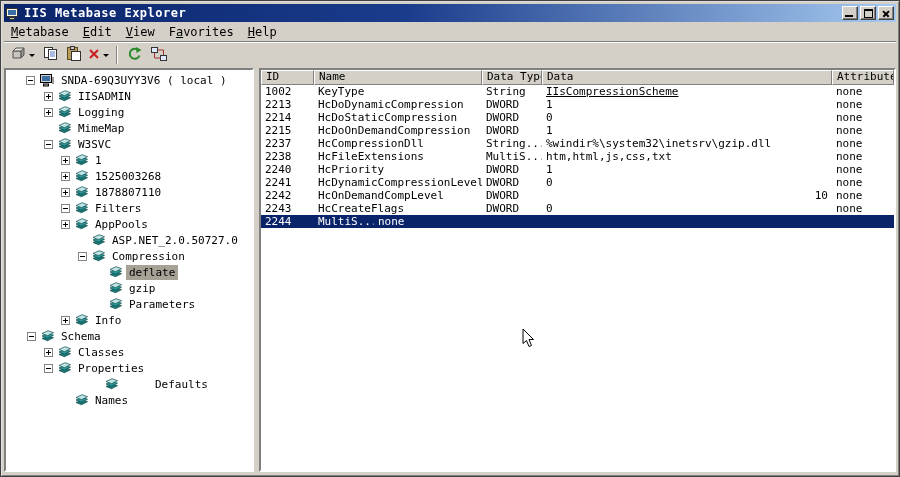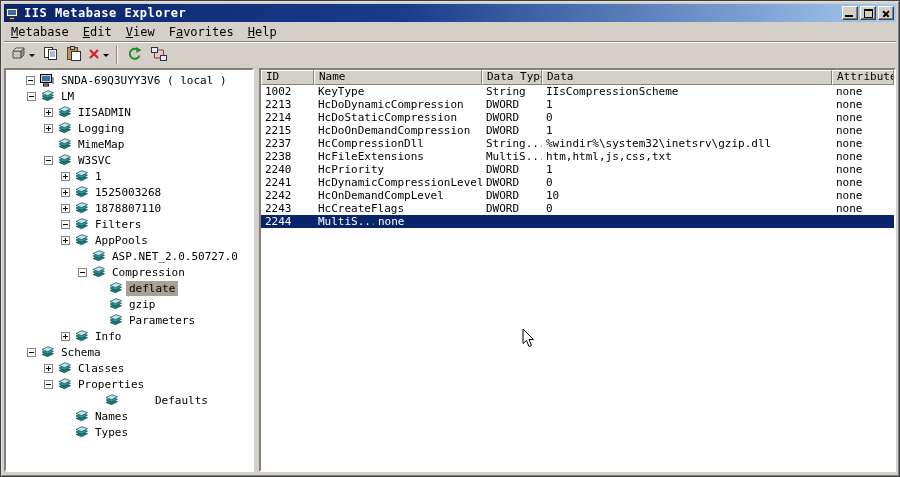--- a/index.html
+++ b/index.html
@@ -176,227 +176,216 @@
           <span class="tree-icon">
             <svg width="16" height="13" viewBox="0 0 16 13">
               <rect x="1.5" y="0.5" width="11" height="8" fill="#d4d0c8" stroke="#000"></rect>
               <rect x="3" y="2" width="8" height="5" fill="#3a6ea5"></rect>
               <rect x="4.5" y="10" width="5" height="2" fill="#c8c4bc" stroke="#000"></rect>
               <rect x="13" y="3" width="2" height="7" fill="#9a9a9a"></rect>
             </svg>
           </span>
           <span class="tree-label">SNDA-69Q3UYY3V6 ( local )</span>
         </div>
+        <div class="tree-row" style="padding-left: 38px;">
+          <span class="expander plus"></span>
+          <span class="tree-icon">
+            <svg width="15" height="12" viewBox="0 0 15 12">
+              <path d="M2 8.5 L8 5.7 L13.5 7.7 L7.5 10.7 Z" fill="#1e7a7a" stroke="#0b4848" stroke-width="0.7"></path>
+              <path d="M2 6 L8 3.2 L13.5 5.2 L7.5 8.2 Z" fill="#2d9a9a" stroke="#0b4848" stroke-width="0.7"></path>
+              <path d="M2 3.5 L8 0.7 L13.5 2.7 L7.5 5.7 Z" fill="#bfe4e4" stroke="#0b4848" stroke-width="0.7"></path>
+            </svg>
+          </span>
+          <span class="tree-label">IISADMIN</span>
+        </div>
+        <div class="tree-row" style="padding-left: 38px;">
+          <span class="expander plus"></span>
+          <span class="tree-icon">
+            <svg width="15" height="12" viewBox="0 0 15 12">
+              <path d="M2 8.5 L8 5.7 L13.5 7.7 L7.5 10.7 Z" fill="#1e7a7a" stroke="#0b4848" stroke-width="0.7"></path>
+              <path d="M2 6 L8 3.2 L13.5 5.2 L7.5 8.2 Z" fill="#2d9a9a" stroke="#0b4848" stroke-width="0.7"></path>
+              <path d="M2 3.5 L8 0.7 L13.5 2.7 L7.5 5.7 Z" fill="#bfe4e4" stroke="#0b4848" stroke-width="0.7"></path>
+            </svg>
+          </span>
+          <span class="tree-label">Logging</span>
+        </div>
+        <div class="tree-row" style="padding-left: 38px;">
+          <span class="expander-spacer"></span>
+          <span class="tree-icon">
+            <svg width="15" height="12" viewBox="0 0 15 12">
+              <path d="M2 8.5 L8 5.7 L13.5 7.7 L7.5 10.7 Z" fill="#1e7a7a" stroke="#0b4848" stroke-width="0.7"></path>
+              <path d="M2 6 L8 3.2 L13.5 5.2 L7.5 8.2 Z" fill="#2d9a9a" stroke="#0b4848" stroke-width="0.7"></path>
+              <path d="M2 3.5 L8 0.7 L13.5 2.7 L7.5 5.7 Z" fill="#bfe4e4" stroke="#0b4848" stroke-width="0.7"></path>
+            </svg>
+          </span>
+          <span class="tree-label">MimeMap</span>
+        </div>
+        <div class="tree-row" style="padding-left: 38px;">
+          <span class="expander minus"></span>
+          <span class="tree-icon">
+            <svg width="15" height="12" viewBox="0 0 15 12">
+              <path d="M2 8.5 L8 5.7 L13.5 7.7 L7.5 10.7 Z" fill="#1e7a7a" stroke="#0b4848" stroke-width="0.7"></path>
+              <path d="M2 6 L8 3.2 L13.5 5.2 L7.5 8.2 Z" fill="#2d9a9a" stroke="#0b4848" stroke-width="0.7"></path>
+              <path d="M2 3.5 L8 0.7 L13.5 2.7 L7.5 5.7 Z" fill="#bfe4e4" stroke="#0b4848" stroke-width="0.7"></path>
+            </svg>
+          </span>
+          <span class="tree-label">W3SVC</span>
+        </div>
+        <div class="tree-row" style="padding-left: 55px;">
+          <span class="expander plus"></span>
+          <span class="tree-icon">
+            <svg width="15" height="12" viewBox="0 0 15 12">
+              <path d="M2 8.5 L8 5.7 L13.5 7.7 L7.5 10.7 Z" fill="#1e7a7a" stroke="#0b4848" stroke-width="0.7"></path>
+              <path d="M2 6 L8 3.2 L13.5 5.2 L7.5 8.2 Z" fill="#2d9a9a" stroke="#0b4848" stroke-width="0.7"></path>
+              <path d="M2 3.5 L8 0.7 L13.5 2.7 L7.5 5.7 Z" fill="#bfe4e4" stroke="#0b4848" stroke-width="0.7"></path>
+            </svg>
+          </span>
+          <span class="tree-label">1</span>
+        </div>
+        <div class="tree-row" style="padding-left: 55px;">
+          <span class="expander plus"></span>
+          <span class="tree-icon">
+            <svg width="15" height="12" viewBox="0 0 15 12">
+              <path d="M2 8.5 L8 5.7 L13.5 7.7 L7.5 10.7 Z" fill="#1e7a7a" stroke="#0b4848" stroke-width="0.7"></path>
+              <path d="M2 6 L8 3.2 L13.5 5.2 L7.5 8.2 Z" fill="#2d9a9a" stroke="#0b4848" stroke-width="0.7"></path>
+              <path d="M2 3.5 L8 0.7 L13.5 2.7 L7.5 5.7 Z" fill="#bfe4e4" stroke="#0b4848" stroke-width="0.7"></path>
+            </svg>
+          </span>
+          <span class="tree-label">1525003268</span>
+        </div>
+        <div class="tree-row" style="padding-left: 55px;">
+          <span class="expander plus"></span>
+          <span class="tree-icon">
+            <svg width="15" height="12" viewBox="0 0 15 12">
+              <path d="M2 8.5 L8 5.7 L13.5 7.7 L7.5 10.7 Z" fill="#1e7a7a" stroke="#0b4848" stroke-width="0.7"></path>
+              <path d="M2 6 L8 3.2 L13.5 5.2 L7.5 8.2 Z" fill="#2d9a9a" stroke="#0b4848" stroke-width="0.7"></path>
+              <path d="M2 3.5 L8 0.7 L13.5 2.7 L7.5 5.7 Z" fill="#bfe4e4" stroke="#0b4848" stroke-width="0.7"></path>
+            </svg>
+          </span>
+          <span class="tree-label">1878807110</span>
+        </div>
+        <div class="tree-row" style="padding-left: 55px;">
+          <span class="expander minus"></span>
+          <span class="tree-icon">
+            <svg width="15" height="12" viewBox="0 0 15 12">
+              <path d="M2 8.5 L8 5.7 L13.5 7.7 L7.5 10.7 Z" fill="#1e7a7a" stroke="#0b4848" stroke-width="0.7"></path>
+              <path d="M2 6 L8 3.2 L13.5 5.2 L7.5 8.2 Z" fill="#2d9a9a" stroke="#0b4848" stroke-width="0.7"></path>
+              <path d="M2 3.5 L8 0.7 L13.5 2.7 L7.5 5.7 Z" fill="#bfe4e4" stroke="#0b4848" stroke-width="0.7"></path>
+            </svg>
+          </span>
+          <span class="tree-label">Filters</span>
+        </div>
+        <div class="tree-row" style="padding-left: 55px;">
+          <span class="expander plus"></span>
+          <span class="tree-icon">
+            <svg width="15" height="12" viewBox="0 0 15 12">
+              <path d="M2 8.5 L8 5.7 L13.5 7.7 L7.5 10.7 Z" fill="#1e7a7a" stroke="#0b4848" stroke-width="0.7"></path>
+              <path d="M2 6 L8 3.2 L13.5 5.2 L7.5 8.2 Z" fill="#2d9a9a" stroke="#0b4848" stroke-width="0.7"></path>
+              <path d="M2 3.5 L8 0.7 L13.5 2.7 L7.5 5.7 Z" fill="#bfe4e4" stroke="#0b4848" stroke-width="0.7"></path>
+            </svg>
+          </span>
+          <span class="tree-label">AppPools</span>
+        </div>
+        <div class="tree-row" style="padding-left: 72px;">
+          <span class="expander-spacer"></span>
+          <span class="tree-icon">
+            <svg width="15" height="12" viewBox="0 0 15 12">
+              <path d="M2 8.5 L8 5.7 L13.5 7.7 L7.5 10.7 Z" fill="#1e7a7a" stroke="#0b4848" stroke-width="0.7"></path>
+              <path d="M2 6 L8 3.2 L13.5 5.2 L7.5 8.2 Z" fill="#2d9a9a" stroke="#0b4848" stroke-width="0.7"></path>
+              <path d="M2 3.5 L8 0.7 L13.5 2.7 L7.5 5.7 Z" fill="#bfe4e4" stroke="#0b4848" stroke-width="0.7"></path>
+            </svg>
+          </span>
+          <span class="tree-label">ASP.NET_2.0.50727.0</span>
+        </div>
+        <div class="tree-row" style="padding-left: 72px;">
+          <span class="expander minus"></span>
+          <span class="tree-icon">
+            <svg width="15" height="12" viewBox="0 0 15 12">
+              <path d="M2 8.5 L8 5.7 L13.5 7.7 L7.5 10.7 Z" fill="#1e7a7a" stroke="#0b4848" stroke-width="0.7"></path>
+              <path d="M2 6 L8 3.2 L13.5 5.2 L7.5 8.2 Z" fill="#2d9a9a" stroke="#0b4848" stroke-width="0.7"></path>
+              <path d="M2 3.5 L8 0.7 L13.5 2.7 L7.5 5.7 Z" fill="#bfe4e4" stroke="#0b4848" stroke-width="0.7"></path>
+            </svg>
+          </span>
+          <span class="tree-label">Compression</span>
+        </div>
+        <div class="tree-row" style="padding-left: 89px;">
+          <span class="expander-spacer"></span>
+          <span class="tree-icon">
+            <svg width="15" height="12" viewBox="0 0 15 12">
+              <path d="M2 8.5 L8 5.7 L13.5 7.7 L7.5 10.7 Z" fill="#1e7a7a" stroke="#0b4848" stroke-width="0.7"></path>
+              <path d="M2 6 L8 3.2 L13.5 5.2 L7.5 8.2 Z" fill="#2d9a9a" stroke="#0b4848" stroke-width="0.7"></path>
+              <path d="M2 3.5 L8 0.7 L13.5 2.7 L7.5 5.7 Z" fill="#bfe4e4" stroke="#0b4848" stroke-width="0.7"></path>
+            </svg>
+          </span>
+          <span class="tree-label tree-selected">deflate</span>
+        </div>
+        <div class="tree-row" style="padding-left: 89px;">
+          <span class="expander-spacer"></span>
+          <span class="tree-icon">
+            <svg width="15" height="12" viewBox="0 0 15 12">
+              <path d="M2 8.5 L8 5.7 L13.5 7.7 L7.5 10.7 Z" fill="#1e7a7a" stroke="#0b4848" stroke-width="0.7"></path>
+              <path d="M2 6 L8 3.2 L13.5 5.2 L7.5 8.2 Z" fill="#2d9a9a" stroke="#0b4848" stroke-width="0.7"></path>
+              <path d="M2 3.5 L8 0.7 L13.5 2.7 L7.5 5.7 Z" fill="#bfe4e4" stroke="#0b4848" stroke-width="0.7"></path>
+            </svg>
+          </span>
+          <span class="tree-label">gzip</span>
+        </div>
+        <div class="tree-row" style="padding-left: 89px;">
+          <span class="expander-spacer"></span>
+          <span class="tree-icon">
+            <svg width="15" height="12" viewBox="0 0 15 12">
+              <path d="M2 8.5 L8 5.7 L13.5 7.7 L7.5 10.7 Z" fill="#1e7a7a" stroke="#0b4848" stroke-width="0.7"></path>
+              <path d="M2 6 L8 3.2 L13.5 5.2 L7.5 8.2 Z" fill="#2d9a9a" stroke="#0b4848" stroke-width="0.7"></path>
+              <path d="M2 3.5 L8 0.7 L13.5 2.7 L7.5 5.7 Z" fill="#bfe4e4" stroke="#0b4848" stroke-width="0.7"></path>
+            </svg>
+          </span>
+          <span class="tree-label">Parameters</span>
+        </div>
+        <div class="tree-row" style="padding-left: 55px;">
+          <span class="expander plus"></span>
+          <span class="tree-icon">
+            <svg width="15" height="12" viewBox="0 0 15 12">
+              <path d="M2 8.5 L8 5.7 L13.5 7.7 L7.5 10.7 Z" fill="#1e7a7a" stroke="#0b4848" stroke-width="0.7"></path>
+              <path d="M2 6 L8 3.2 L13.5 5.2 L7.5 8.2 Z" fill="#2d9a9a" stroke="#0b4848" stroke-width="0.7"></path>
+              <path d="M2 3.5 L8 0.7 L13.5 2.7 L7.5 5.7 Z" fill="#bfe4e4" stroke="#0b4848" stroke-width="0.7"></path>
+            </svg>
+          </span>
+          <span class="tree-label">Info</span>
+        </div>
         <div class="tree-row" style="padding-left: 21px;">
           <span class="expander minus"></span>
           <span class="tree-icon">
             <svg width="15" height="12" viewBox="0 0 15 12">
               <path d="M2 8.5 L8 5.7 L13.5 7.7 L7.5 10.7 Z" fill="#1e7a7a" stroke="#0b4848" stroke-width="0.7"></path>
               <path d="M2 6 L8 3.2 L13.5 5.2 L7.5 8.2 Z" fill="#2d9a9a" stroke="#0b4848" stroke-width="0.7"></path>
               <path d="M2 3.5 L8 0.7 L13.5 2.7 L7.5 5.7 Z" fill="#bfe4e4" stroke="#0b4848" stroke-width="0.7"></path>
             </svg>
           </span>
-          <span class="tree-label">LM</span>
+          <span class="tree-label">Schema</span>
         </div>
         <div class="tree-row" style="padding-left: 38px;">
           <span class="expander plus"></span>
           <span class="tree-icon">
             <svg width="15" height="12" viewBox="0 0 15 12">
               <path d="M2 8.5 L8 5.7 L13.5 7.7 L7.5 10.7 Z" fill="#1e7a7a" stroke="#0b4848" stroke-width="0.7"></path>
               <path d="M2 6 L8 3.2 L13.5 5.2 L7.5 8.2 Z" fill="#2d9a9a" stroke="#0b4848" stroke-width="0.7"></path>
               <path d="M2 3.5 L8 0.7 L13.5 2.7 L7.5 5.7 Z" fill="#bfe4e4" stroke="#0b4848" stroke-width="0.7"></path>
             </svg>
           </span>
-          <span class="tree-label">IISADMIN</span>
-        </div>
-        <div class="tree-row" style="padding-left: 38px;">
-          <span class="expander plus"></span>
-          <span class="tree-icon">
-            <svg width="15" height="12" viewBox="0 0 15 12">
-              <path d="M2 8.5 L8 5.7 L13.5 7.7 L7.5 10.7 Z" fill="#1e7a7a" stroke="#0b4848" stroke-width="0.7"></path>
-              <path d="M2 6 L8 3.2 L13.5 5.2 L7.5 8.2 Z" fill="#2d9a9a" stroke="#0b4848" stroke-width="0.7"></path>
-              <path d="M2 3.5 L8 0.7 L13.5 2.7 L7.5 5.7 Z" fill="#bfe4e4" stroke="#0b4848" stroke-width="0.7"></path>
-            </svg>
-          </span>
-          <span class="tree-label">Logging</span>
-        </div>
-        <div class="tree-row" style="padding-left: 38px;">
-          <span class="expander-spacer"></span>
-          <span class="tree-icon">
-            <svg width="15" height="12" viewBox="0 0 15 12">
-              <path d="M2 8.5 L8 5.7 L13.5 7.7 L7.5 10.7 Z" fill="#1e7a7a" stroke="#0b4848" stroke-width="0.7"></path>
-              <path d="M2 6 L8 3.2 L13.5 5.2 L7.5 8.2 Z" fill="#2d9a9a" stroke="#0b4848" stroke-width="0.7"></path>
-              <path d="M2 3.5 L8 0.7 L13.5 2.7 L7.5 5.7 Z" fill="#bfe4e4" stroke="#0b4848" stroke-width="0.7"></path>
-            </svg>
-          </span>
-          <span class="tree-label">MimeMap</span>
+          <span class="tree-label">Classes</span>
         </div>
         <div class="tree-row" style="padding-left: 38px;">
           <span class="expander minus"></span>
           <span class="tree-icon">
             <svg width="15" height="12" viewBox="0 0 15 12">
               <path d="M2 8.5 L8 5.7 L13.5 7.7 L7.5 10.7 Z" fill="#1e7a7a" stroke="#0b4848" stroke-width="0.7"></path>
               <path d="M2 6 L8 3.2 L13.5 5.2 L7.5 8.2 Z" fill="#2d9a9a" stroke="#0b4848" stroke-width="0.7"></path>
               <path d="M2 3.5 L8 0.7 L13.5 2.7 L7.5 5.7 Z" fill="#bfe4e4" stroke="#0b4848" stroke-width="0.7"></path>
             </svg>
           </span>
-          <span class="tree-label">W3SVC</span>
-        </div>
-        <div class="tree-row" style="padding-left: 55px;">
-          <span class="expander plus"></span>
-          <span class="tree-icon">
-            <svg width="15" height="12" viewBox="0 0 15 12">
-              <path d="M2 8.5 L8 5.7 L13.5 7.7 L7.5 10.7 Z" fill="#1e7a7a" stroke="#0b4848" stroke-width="0.7"></path>
-              <path d="M2 6 L8 3.2 L13.5 5.2 L7.5 8.2 Z" fill="#2d9a9a" stroke="#0b4848" stroke-width="0.7"></path>
-              <path d="M2 3.5 L8 0.7 L13.5 2.7 L7.5 5.7 Z" fill="#bfe4e4" stroke="#0b4848" stroke-width="0.7"></path>
-            </svg>
-          </span>
-          <span class="tree-label">1</span>
-        </div>
-        <div class="tree-row" style="padding-left: 55px;">
-          <span class="expander plus"></span>
-          <span class="tree-icon">
-            <svg width="15" height="12" viewBox="0 0 15 12">
-              <path d="M2 8.5 L8 5.7 L13.5 7.7 L7.5 10.7 Z" fill="#1e7a7a" stroke="#0b4848" stroke-width="0.7"></path>
-              <path d="M2 6 L8 3.2 L13.5 5.2 L7.5 8.2 Z" fill="#2d9a9a" stroke="#0b4848" stroke-width="0.7"></path>
-              <path d="M2 3.5 L8 0.7 L13.5 2.7 L7.5 5.7 Z" fill="#bfe4e4" stroke="#0b4848" stroke-width="0.7"></path>
-            </svg>
-          </span>
-          <span class="tree-label">1525003268</span>
-        </div>
-        <div class="tree-row" style="padding-left: 55px;">
-          <span class="expander plus"></span>
-          <span class="tree-icon">
-            <svg width="15" height="12" viewBox="0 0 15 12">
-              <path d="M2 8.5 L8 5.7 L13.5 7.7 L7.5 10.7 Z" fill="#1e7a7a" stroke="#0b4848" stroke-width="0.7"></path>
-              <path d="M2 6 L8 3.2 L13.5 5.2 L7.5 8.2 Z" fill="#2d9a9a" stroke="#0b4848" stroke-width="0.7"></path>
-              <path d="M2 3.5 L8 0.7 L13.5 2.7 L7.5 5.7 Z" fill="#bfe4e4" stroke="#0b4848" stroke-width="0.7"></path>
-            </svg>
-          </span>
-          <span class="tree-label">1878807110</span>
-        </div>
-        <div class="tree-row" style="padding-left: 55px;">
-          <span class="expander minus"></span>
-          <span class="tree-icon">
-            <svg width="15" height="12" viewBox="0 0 15 12">
-              <path d="M2 8.5 L8 5.7 L13.5 7.7 L7.5 10.7 Z" fill="#1e7a7a" stroke="#0b4848" stroke-width="0.7"></path>
-              <path d="M2 6 L8 3.2 L13.5 5.2 L7.5 8.2 Z" fill="#2d9a9a" stroke="#0b4848" stroke-width="0.7"></path>
-              <path d="M2 3.5 L8 0.7 L13.5 2.7 L7.5 5.7 Z" fill="#bfe4e4" stroke="#0b4848" stroke-width="0.7"></path>
-            </svg>
-          </span>
-          <span class="tree-label">Filters</span>
-        </div>
-        <div class="tree-row" style="padding-left: 55px;">
-          <span class="expander plus"></span>
-          <span class="tree-icon">
-            <svg width="15" height="12" viewBox="0 0 15 12">
-              <path d="M2 8.5 L8 5.7 L13.5 7.7 L7.5 10.7 Z" fill="#1e7a7a" stroke="#0b4848" stroke-width="0.7"></path>
-              <path d="M2 6 L8 3.2 L13.5 5.2 L7.5 8.2 Z" fill="#2d9a9a" stroke="#0b4848" stroke-width="0.7"></path>
-              <path d="M2 3.5 L8 0.7 L13.5 2.7 L7.5 5.7 Z" fill="#bfe4e4" stroke="#0b4848" stroke-width="0.7"></path>
-            </svg>
-          </span>
-          <span class="tree-label">AppPools</span>
-        </div>
-        <div class="tree-row" style="padding-left: 72px;">
-          <span class="expander-spacer"></span>
-          <span class="tree-icon">
-            <svg width="15" height="12" viewBox="0 0 15 12">
-              <path d="M2 8.5 L8 5.7 L13.5 7.7 L7.5 10.7 Z" fill="#1e7a7a" stroke="#0b4848" stroke-width="0.7"></path>
-              <path d="M2 6 L8 3.2 L13.5 5.2 L7.5 8.2 Z" fill="#2d9a9a" stroke="#0b4848" stroke-width="0.7"></path>
-              <path d="M2 3.5 L8 0.7 L13.5 2.7 L7.5 5.7 Z" fill="#bfe4e4" stroke="#0b4848" stroke-width="0.7"></path>
-            </svg>
-          </span>
-          <span class="tree-label">ASP.NET_2.0.50727.0</span>
-        </div>
-        <div class="tree-row" style="padding-left: 72px;">
-          <span class="expander minus"></span>
-          <span class="tree-icon">
-            <svg width="15" height="12" viewBox="0 0 15 12">
-              <path d="M2 8.5 L8 5.7 L13.5 7.7 L7.5 10.7 Z" fill="#1e7a7a" stroke="#0b4848" stroke-width="0.7"></path>
-              <path d="M2 6 L8 3.2 L13.5 5.2 L7.5 8.2 Z" fill="#2d9a9a" stroke="#0b4848" stroke-width="0.7"></path>
-              <path d="M2 3.5 L8 0.7 L13.5 2.7 L7.5 5.7 Z" fill="#bfe4e4" stroke="#0b4848" stroke-width="0.7"></path>
-            </svg>
-          </span>
-          <span class="tree-label">Compression</span>
-        </div>
-        <div class="tree-row" style="padding-left: 89px;">
-          <span class="expander-spacer"></span>
-          <span class="tree-icon">
-            <svg width="15" height="12" viewBox="0 0 15 12">
-              <path d="M2 8.5 L8 5.7 L13.5 7.7 L7.5 10.7 Z" fill="#1e7a7a" stroke="#0b4848" stroke-width="0.7"></path>
-              <path d="M2 6 L8 3.2 L13.5 5.2 L7.5 8.2 Z" fill="#2d9a9a" stroke="#0b4848" stroke-width="0.7"></path>
-              <path d="M2 3.5 L8 0.7 L13.5 2.7 L7.5 5.7 Z" fill="#bfe4e4" stroke="#0b4848" stroke-width="0.7"></path>
-            </svg>
-          </span>
-          <span class="tree-label tree-selected">deflate</span>
-        </div>
-        <div class="tree-row" style="padding-left: 89px;">
-          <span class="expander-spacer"></span>
-          <span class="tree-icon">
-            <svg width="15" height="12" viewBox="0 0 15 12">
-              <path d="M2 8.5 L8 5.7 L13.5 7.7 L7.5 10.7 Z" fill="#1e7a7a" stroke="#0b4848" stroke-width="0.7"></path>
-              <path d="M2 6 L8 3.2 L13.5 5.2 L7.5 8.2 Z" fill="#2d9a9a" stroke="#0b4848" stroke-width="0.7"></path>
-              <path d="M2 3.5 L8 0.7 L13.5 2.7 L7.5 5.7 Z" fill="#bfe4e4" stroke="#0b4848" stroke-width="0.7"></path>
-            </svg>
-          </span>
-          <span class="tree-label">gzip</span>
-        </div>
-        <div class="tree-row" style="padding-left: 89px;">
-          <span class="expander-spacer"></span>
-          <span class="tree-icon">
-            <svg width="15" height="12" viewBox="0 0 15 12">
-              <path d="M2 8.5 L8 5.7 L13.5 7.7 L7.5 10.7 Z" fill="#1e7a7a" stroke="#0b4848" stroke-width="0.7"></path>
-              <path d="M2 6 L8 3.2 L13.5 5.2 L7.5 8.2 Z" fill="#2d9a9a" stroke="#0b4848" stroke-width="0.7"></path>
-              <path d="M2 3.5 L8 0.7 L13.5 2.7 L7.5 5.7 Z" fill="#bfe4e4" stroke="#0b4848" stroke-width="0.7"></path>
-            </svg>
-          </span>
-          <span class="tree-label">Parameters</span>
-        </div>
-        <div class="tree-row" style="padding-left: 55px;">
-          <span class="expander plus"></span>
-          <span class="tree-icon">
-            <svg width="15" height="12" viewBox="0 0 15 12">
-              <path d="M2 8.5 L8 5.7 L13.5 7.7 L7.5 10.7 Z" fill="#1e7a7a" stroke="#0b4848" stroke-width="0.7"></path>
-              <path d="M2 6 L8 3.2 L13.5 5.2 L7.5 8.2 Z" fill="#2d9a9a" stroke="#0b4848" stroke-width="0.7"></path>
-              <path d="M2 3.5 L8 0.7 L13.5 2.7 L7.5 5.7 Z" fill="#bfe4e4" stroke="#0b4848" stroke-width="0.7"></path>
-            </svg>
-          </span>
-          <span class="tree-label">Info</span>
-        </div>
-        <div class="tree-row" style="padding-left: 21px;">
-          <span class="expander minus"></span>
-          <span class="tree-icon">
-            <svg width="15" height="12" viewBox="0 0 15 12">
-              <path d="M2 8.5 L8 5.7 L13.5 7.7 L7.5 10.7 Z" fill="#1e7a7a" stroke="#0b4848" stroke-width="0.7"></path>
-              <path d="M2 6 L8 3.2 L13.5 5.2 L7.5 8.2 Z" fill="#2d9a9a" stroke="#0b4848" stroke-width="0.7"></path>
-              <path d="M2 3.5 L8 0.7 L13.5 2.7 L7.5 5.7 Z" fill="#bfe4e4" stroke="#0b4848" stroke-width="0.7"></path>
-            </svg>
-          </span>
-          <span class="tree-label">Schema</span>
-        </div>
-        <div class="tree-row" style="padding-left: 38px;">
-          <span class="expander plus"></span>
-          <span class="tree-icon">
-            <svg width="15" height="12" viewBox="0 0 15 12">
-              <path d="M2 8.5 L8 5.7 L13.5 7.7 L7.5 10.7 Z" fill="#1e7a7a" stroke="#0b4848" stroke-width="0.7"></path>
-              <path d="M2 6 L8 3.2 L13.5 5.2 L7.5 8.2 Z" fill="#2d9a9a" stroke="#0b4848" stroke-width="0.7"></path>
-              <path d="M2 3.5 L8 0.7 L13.5 2.7 L7.5 5.7 Z" fill="#bfe4e4" stroke="#0b4848" stroke-width="0.7"></path>
-            </svg>
-          </span>
-          <span class="tree-label">Classes</span>
-        </div>
-        <div class="tree-row" style="padding-left: 38px;">
-          <span class="expander minus"></span>
-          <span class="tree-icon">
-            <svg width="15" height="12" viewBox="0 0 15 12">
-              <path d="M2 8.5 L8 5.7 L13.5 7.7 L7.5 10.7 Z" fill="#1e7a7a" stroke="#0b4848" stroke-width="0.7"></path>
-              <path d="M2 6 L8 3.2 L13.5 5.2 L7.5 8.2 Z" fill="#2d9a9a" stroke="#0b4848" stroke-width="0.7"></path>
-              <path d="M2 3.5 L8 0.7 L13.5 2.7 L7.5 5.7 Z" fill="#bfe4e4" stroke="#0b4848" stroke-width="0.7"></path>
-            </svg>
-          </span>
           <span class="tree-label">Properties</span>
         </div>
         <div class="tree-row" style="padding-left: 55px; gap: 30px;">
           <span class="expander-spacer"></span>
           <span class="tree-icon">
             <svg width="15" height="12" viewBox="0 0 15 12">
               <path d="M2 8.5 L8 5.7 L13.5 7.7 L7.5 10.7 Z" fill="#1e7a7a" stroke="#0b4848" stroke-width="0.7"></path>
               <path d="M2 6 L8 3.2 L13.5 5.2 L7.5 8.2 Z" fill="#2d9a9a" stroke="#0b4848" stroke-width="0.7"></path>
               <path d="M2 3.5 L8 0.7 L13.5 2.7 L7.5 5.7 Z" fill="#bfe4e4" stroke="#0b4848" stroke-width="0.7"></path>
             </svg>
@@ -406,48 +395,37 @@
         <div class="tree-row" style="padding-left: 55px;">
           <span class="expander-spacer"></span>
           <span class="tree-icon">
             <svg width="15" height="12" viewBox="0 0 15 12">
               <path d="M2 8.5 L8 5.7 L13.5 7.7 L7.5 10.7 Z" fill="#1e7a7a" stroke="#0b4848" stroke-width="0.7"></path>
               <path d="M2 6 L8 3.2 L13.5 5.2 L7.5 8.2 Z" fill="#2d9a9a" stroke="#0b4848" stroke-width="0.7"></path>
               <path d="M2 3.5 L8 0.7 L13.5 2.7 L7.5 5.7 Z" fill="#bfe4e4" stroke="#0b4848" stroke-width="0.7"></path>
             </svg>
           </span>
           <span class="tree-label">Names</span>
-        </div>
-        <div class="tree-row" style="padding-left: 55px;">
-          <span class="expander-spacer"></span>
-          <span class="tree-icon">
-            <svg width="15" height="12" viewBox="0 0 15 12">
-              <path d="M2 8.5 L8 5.7 L13.5 7.7 L7.5 10.7 Z" fill="#1e7a7a" stroke="#0b4848" stroke-width="0.7"></path>
-              <path d="M2 6 L8 3.2 L13.5 5.2 L7.5 8.2 Z" fill="#2d9a9a" stroke="#0b4848" stroke-width="0.7"></path>
-              <path d="M2 3.5 L8 0.7 L13.5 2.7 L7.5 5.7 Z" fill="#bfe4e4" stroke="#0b4848" stroke-width="0.7"></path>
-            </svg>
-          </span>
-          <span class="tree-label">Types</span>
         </div>
       </div>
     <div class="splitter"></div>
     <div class="list-panel">
       <div class="list-header">
           <div class="hcell" style="width: 53px;">ID</div>
           <div class="hcell" style="width: 168px;">Name</div>
           <div class="hcell" style="width: 60px;">Data Type</div>
           <div class="hcell" style="width: 290px;">Data</div>
           <div class="hcell" style="flex: 1 1 0%;">Attributes</div>
         </div>
       <div class="list-body">
           <div class="lrow">
             <div class="lcell" style="width: 53px;">1002</div>
             <div class="lcell" style="width: 168px;">KeyType</div>
             <div class="lcell" style="width: 60px;">String</div>
-            <div class="lcell" style="width: 290px;">IIsCompressionScheme</div>
+            <div class="lcell" style="width: 290px; text-decoration: underline;">IIsCompressionScheme</div>
             <div class="lcell" style="flex: 1 1 0%;">none</div>
           </div>
           <div class="lrow">
             <div class="lcell" style="width: 53px;">2213</div>
             <div class="lcell" style="width: 168px;">HcDoDynamicCompression</div>
             <div class="lcell" style="width: 60px;">DWORD</div>
             <div class="lcell" style="width: 290px;">1</div>
             <div class="lcell" style="flex: 1 1 0%;">none</div>
           </div>
           <div class="lrow">
@@ -489,21 +467,21 @@
             <div class="lcell" style="width: 53px;">2241</div>
             <div class="lcell" style="width: 168px;">HcDynamicCompressionLevel</div>
             <div class="lcell" style="width: 60px;">DWORD</div>
             <div class="lcell" style="width: 290px;">0</div>
             <div class="lcell" style="flex: 1 1 0%;">none</div>
           </div>
           <div class="lrow">
             <div class="lcell" style="width: 53px;">2242</div>
             <div class="lcell" style="width: 168px;">HcOnDemandCompLevel</div>
             <div class="lcell" style="width: 60px;">DWORD</div>
-            <div class="lcell" style="width: 290px;">10</div>
+            <div class="lcell" style="width: 290px; text-align: right;">10</div>
             <div class="lcell" style="flex: 1 1 0%;">none</div>
           </div>
           <div class="lrow">
             <div class="lcell" style="width: 53px;">2243</div>
             <div class="lcell" style="width: 168px;">HcCreateFlags</div>
             <div class="lcell" style="width: 60px;">DWORD</div>
             <div class="lcell" style="width: 290px;">0</div>
             <div class="lcell" style="flex: 1 1 0%;">none</div>
           </div>
           <div class="lrow selected">

